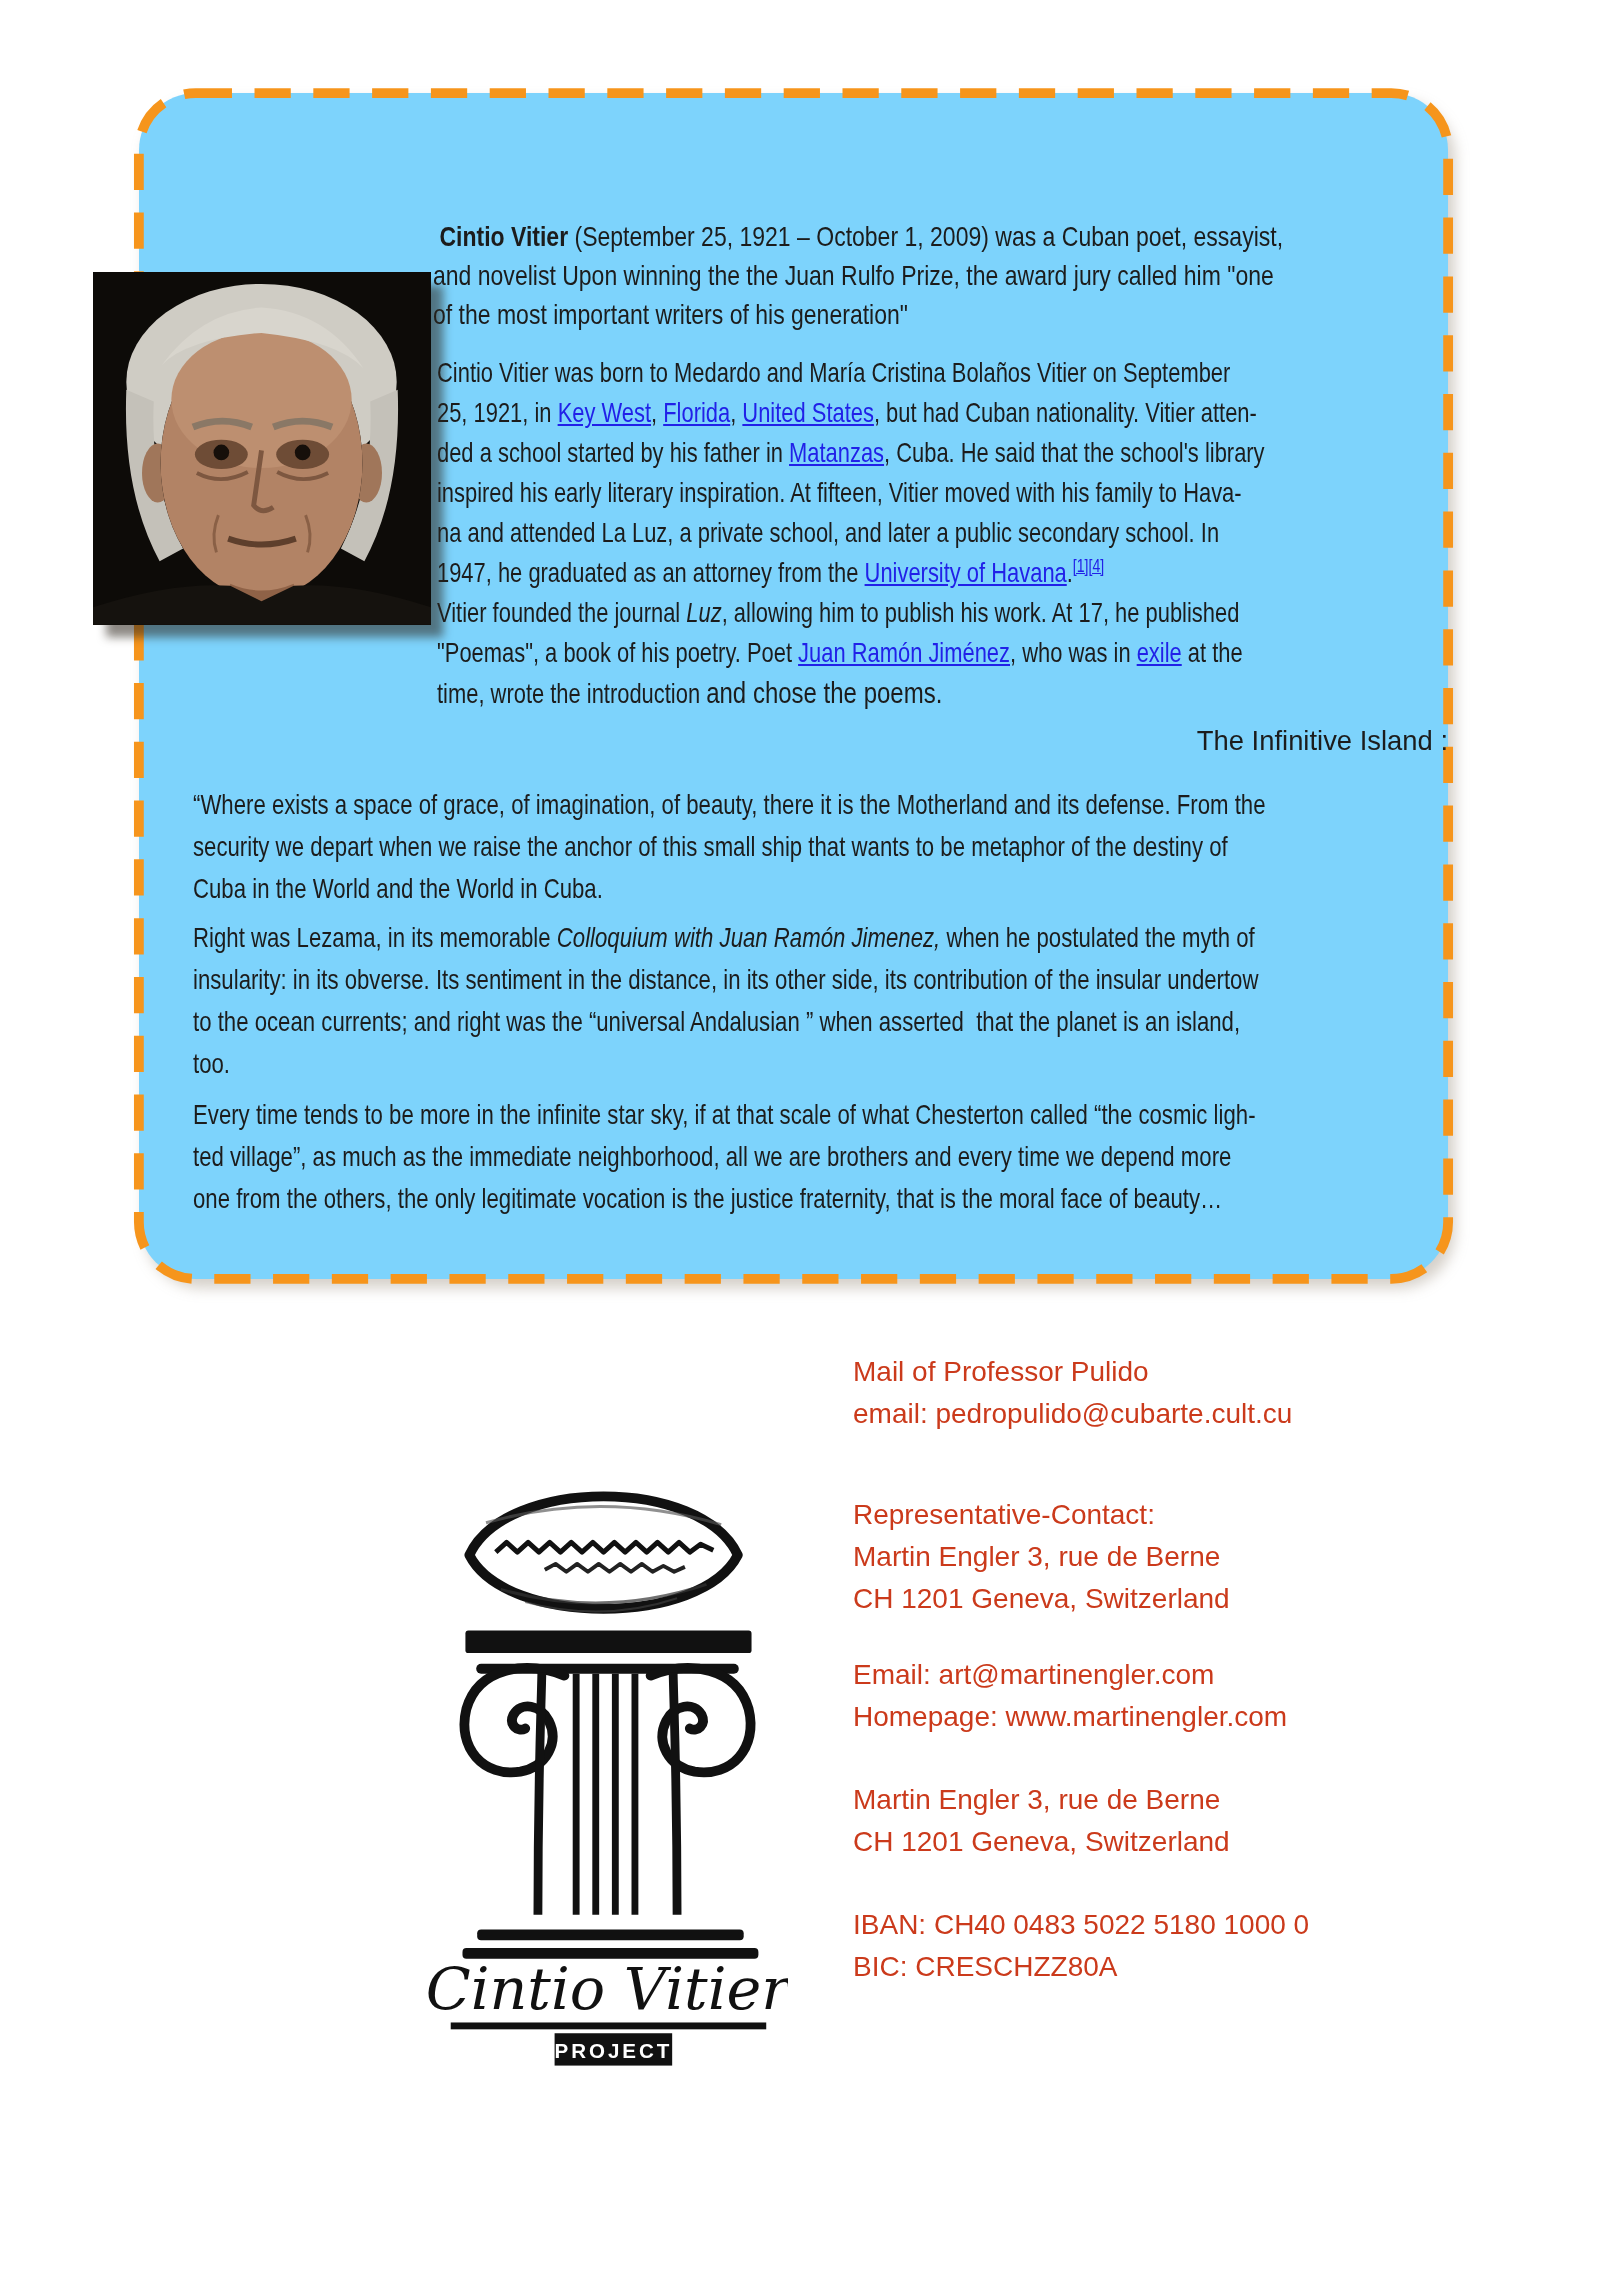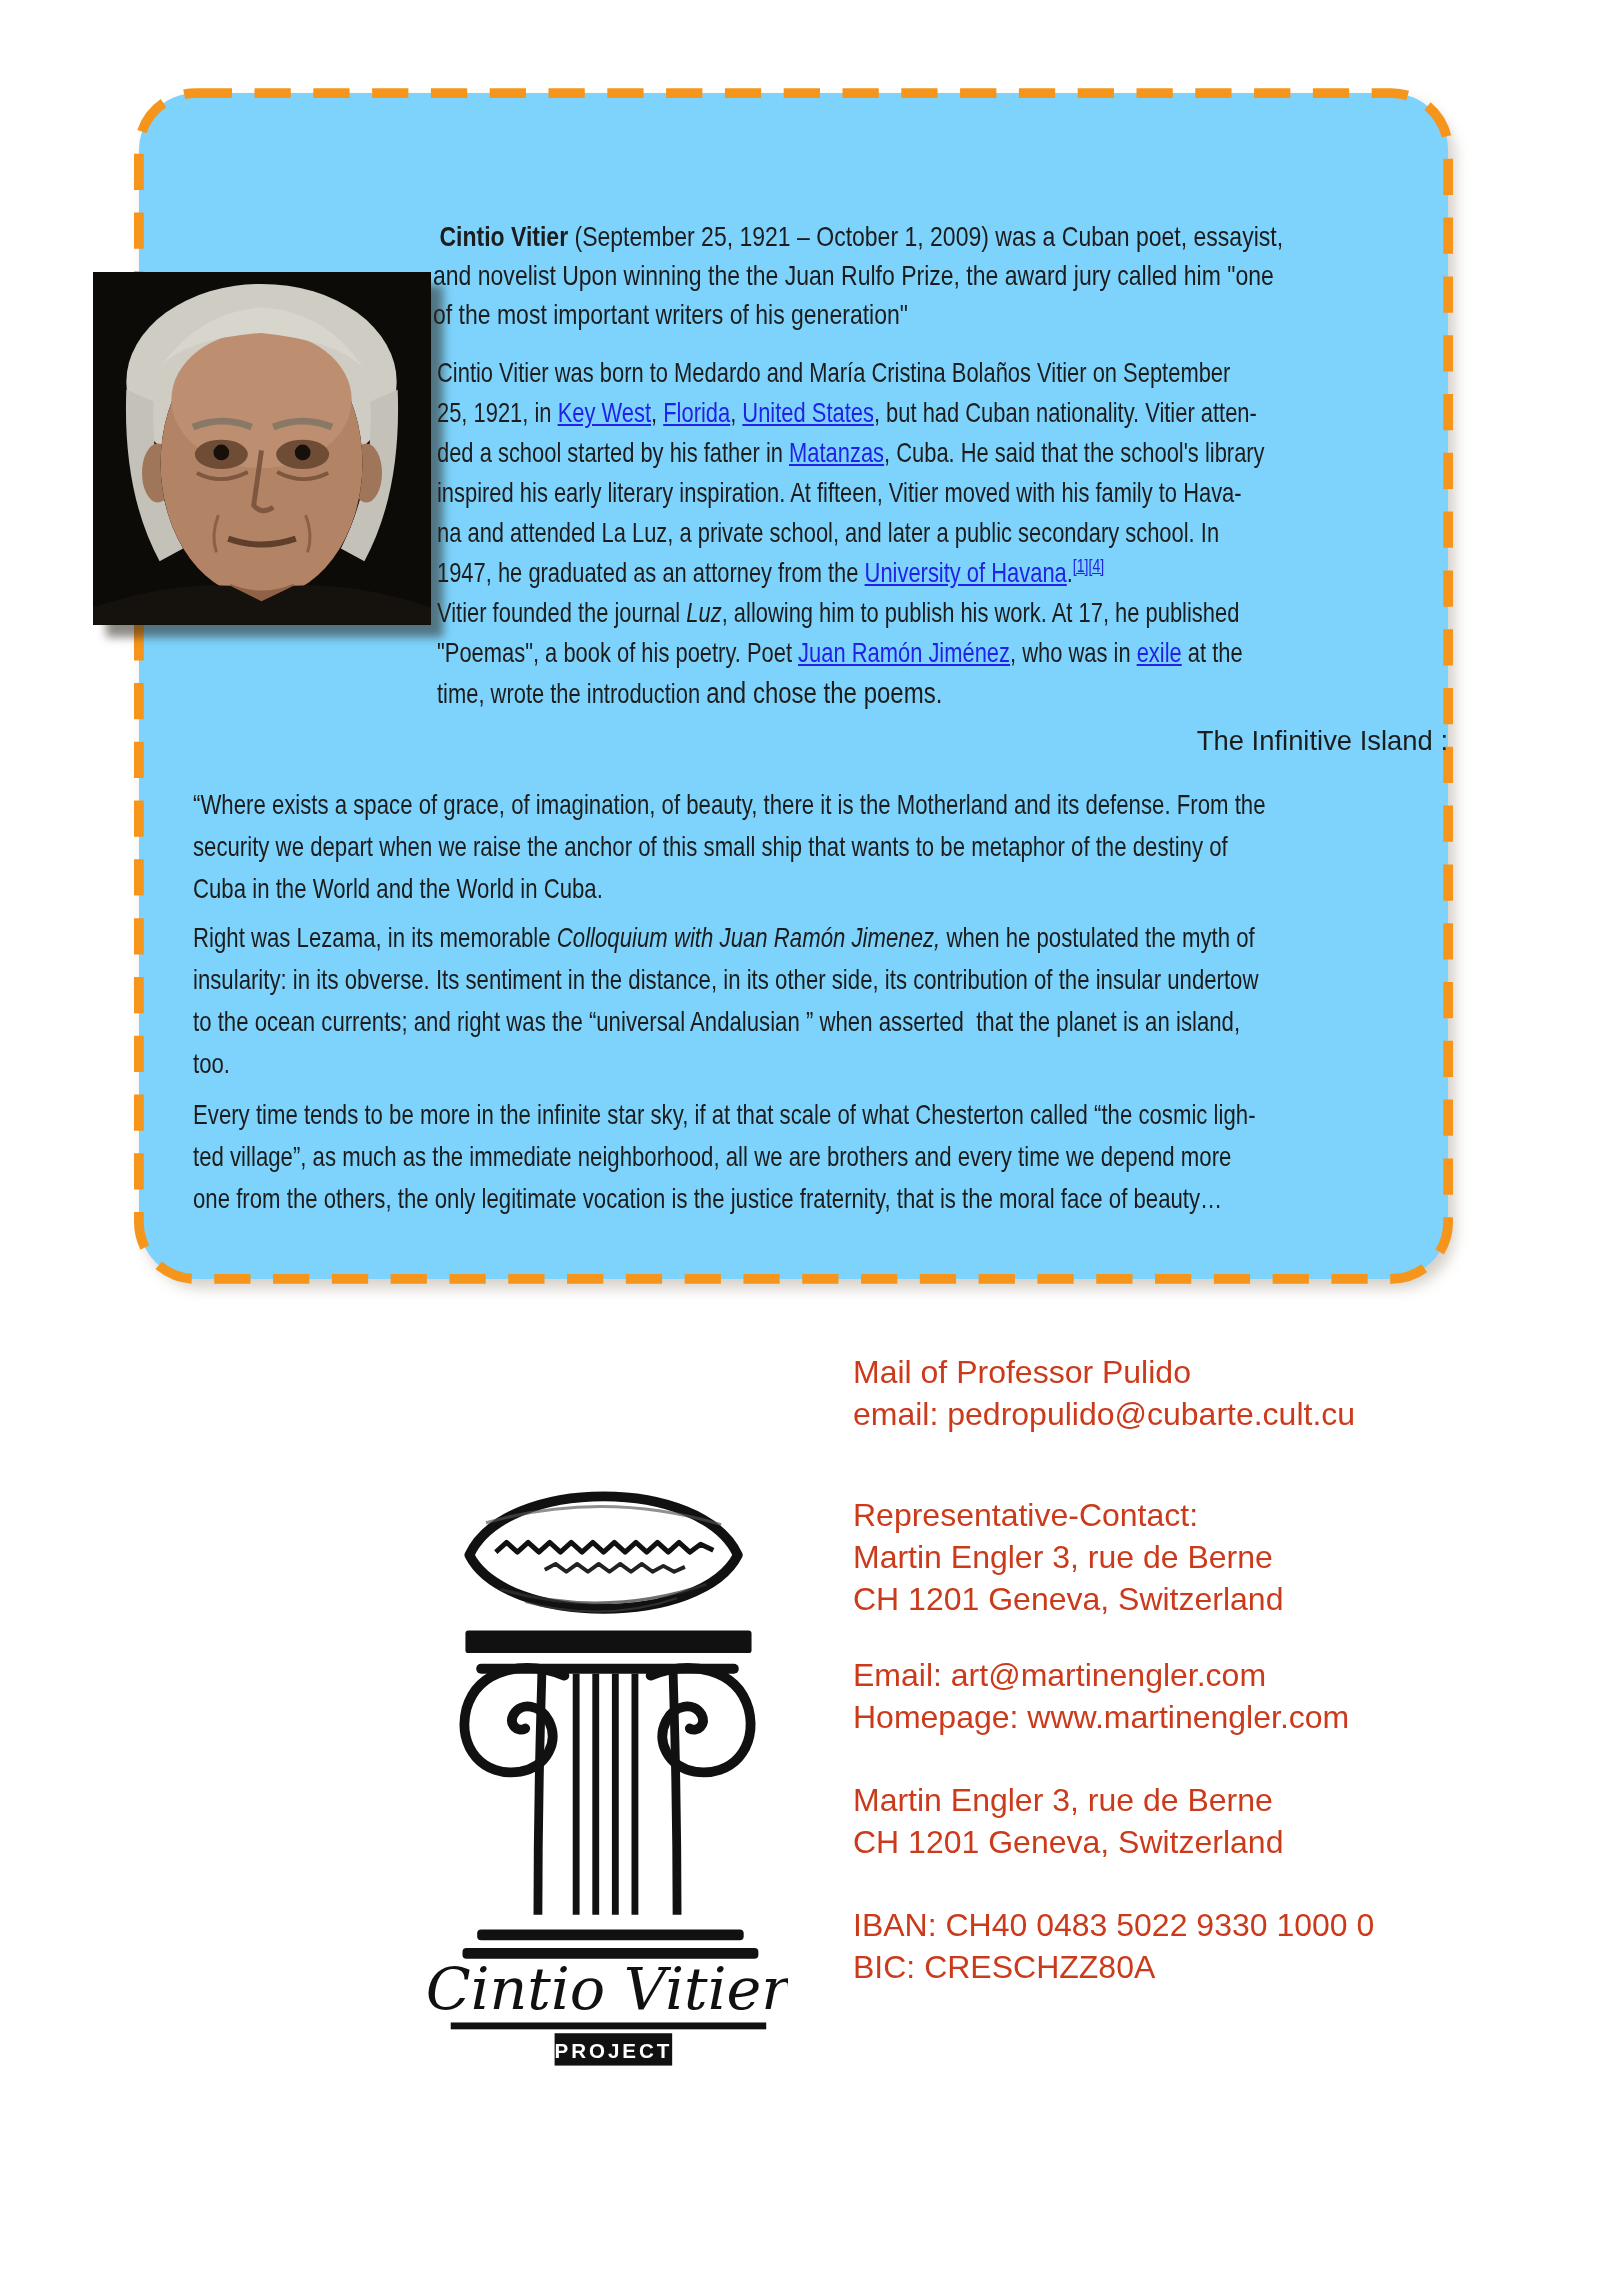--- a/index.html
+++ b/index.html
@@ -29,21 +29,21 @@
   .q3{left:54px;top:1001px;}
 
   .link{color:#2121E8;text-decoration:underline;}
   .b{font-weight:700;}
   .i{font-style:italic;}
   .sup{vertical-align:super;font-size:17.6px;line-height:0;color:#2121E8;text-decoration:underline;}
   .lg{font-size:30px;}
 
   
   .contact{position:absolute;left:853px;top:1351px;color:#CB3A1B;
-           font-size:32px;line-height:42px;}
+           font-size:28px;line-height:42px;}
   .cblock{margin:0;}
   .m-lg{margin-top:59px;}
   .m-xl{margin-top:34px;}
   .m-sm{margin-top:41px;}
 
   
   .logo{position:absolute;left:427px;top:1462px;width:361px;height:632px;}
   .logo svg{display:block;}
   .script-name{font-family:"DejaVu Serif","Liberation Serif",serif;font-style:italic;
                font-size:60px;fill:#111;}
@@ -148,21 +148,21 @@
       </div>
     <div class="cblock m-xl">
         <div class="line">Email: art@martinengler.com</div>
         <div class="line">Homepage: www.martinengler.com</div>
       </div>
     <div class="cblock m-sm">
         <div class="line">Martin Engler 3, rue de Berne</div>
         <div class="line">CH 1201 Geneva, Switzerland</div>
       </div>
     <div class="cblock m-sm">
-        <div class="line">IBAN: CH40 0483 5022 9330 1000 0</div>
+        <div class="line">IBAN: CH40 0483 5022 5180 1000 0</div>
         <div class="line">BIC: CRESCHZZ80A</div>
       </div>
   </div>
 
   <div class="logo">
     <svg width="361" height="632" viewBox="0 0 368 645">
 
       <g>
         <path d="M43,95 C80,15 280,15 317,95 C280,168 80,168 43,95 Z" fill="#ffffff" stroke="#111" stroke-width="10" stroke-linejoin="round"></path>
         <path d="M60,62 Q180,28 300,64" stroke="#555" stroke-width="3" fill="none" opacity=".65"></path>

